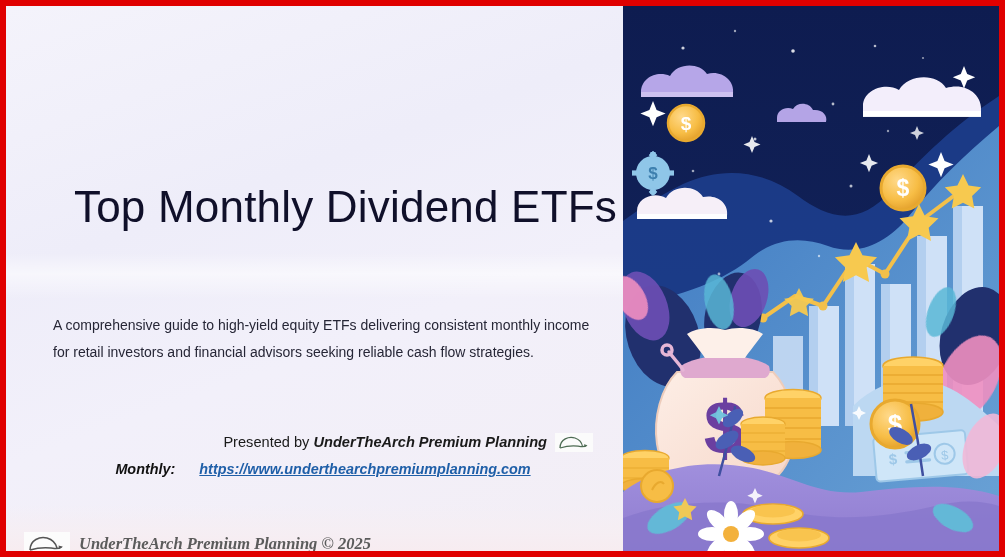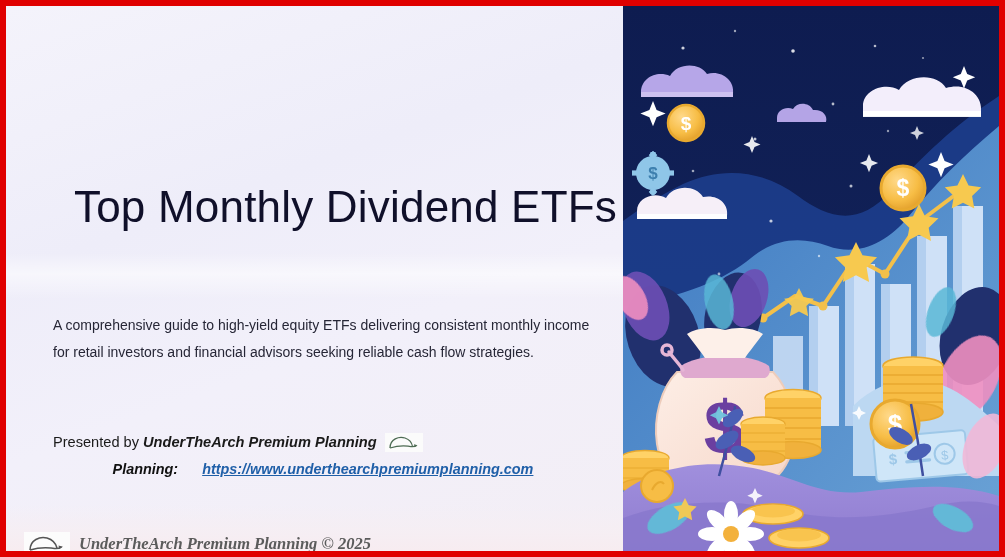--- a/index.html
+++ b/index.html
@@ -23,21 +23,21 @@
   .title{
     position:absolute;left:68px;top:176px;width:520px;
     font-size:44px;font-weight:300;color:#10102a;letter-spacing:.2px;
     line-height:1.15;white-space:nowrap;
   }
   .subtitle{
     position:absolute;left:47px;top:306px;width:540px;
     font-size:14px;color:#262636;line-height:26.6px;font-weight:400;
   }
   .presented{
-    position:absolute;left:47px;top:425px;width:540px;text-align:left;
+    position:absolute;left:47px;top:425px;width:540px;text-align:right;
     font-size:14.6px;color:#1a1a1a;line-height:22px;
   }
   .presented .brand{font-weight:bold;font-style:italic;}
   .logo-chip{
     display:inline-block;vertical-align:-5px;margin-left:8px;
     width:38px;height:19px;background:#fbfbfb;
   }
   .website-line{
     position:absolute;left:47px;top:452px;width:540px;text-align:center;
     font-size:14.4px;line-height:22px;color:#1a1a1a;
@@ -78,21 +78,21 @@
       <span>Presented by </span><span class="brand">UnderTheArch Premium Planning</span><span class="logo-chip">
         <svg viewBox="0 0 38 19" width="38" height="19" aria-hidden="true">
           <path d="M5 15 C5 6, 14 3, 20 5 C25 6.6, 27 10.5, 27.5 13.5" fill="none" stroke="#4d6b53" stroke-width="1.3"></path>
           <path d="M5 15 C10 13.5, 17 12.5, 23 13.2 C26 13.6, 29 14.6, 31.5 12.4" fill="none" stroke="#4d6b53" stroke-width="1.3"></path>
           <path d="M29 11.2 L32.5 12.3 L29.6 14.2 Z" fill="#4d6b53"></path>
         </svg>
       </span>
     </div>
 
     <div class="website-line">
-      <span class="website-label">Planning:</span><a class="website-url" href="#">https://www.underthearchpremiumplanning.com</a>
+      <span class="website-label">Monthly:</span><a class="website-url" href="#">https://www.underthearchpremiumplanning.com</a>
     </div>
 
     <div class="footer">
       <div class="footer-inner">
         <span class="footer-logo">
           <svg viewBox="0 0 46 23" width="46" height="23" aria-hidden="true">
             <path d="M6 18 C6 8, 16 4, 23 6 C29 7.8, 32 12, 33 16" fill="none" stroke="#555" stroke-width="1.5"></path>
             <path d="M6 18 C12 16.2, 20 15.2, 27 16 C31 16.5, 34 17.6, 37.5 14.8" fill="none" stroke="#555" stroke-width="1.5"></path>
             <path d="M34.5 13.4 L39 14.8 L35.2 17 Z" fill="#555"></path>
           </svg>

